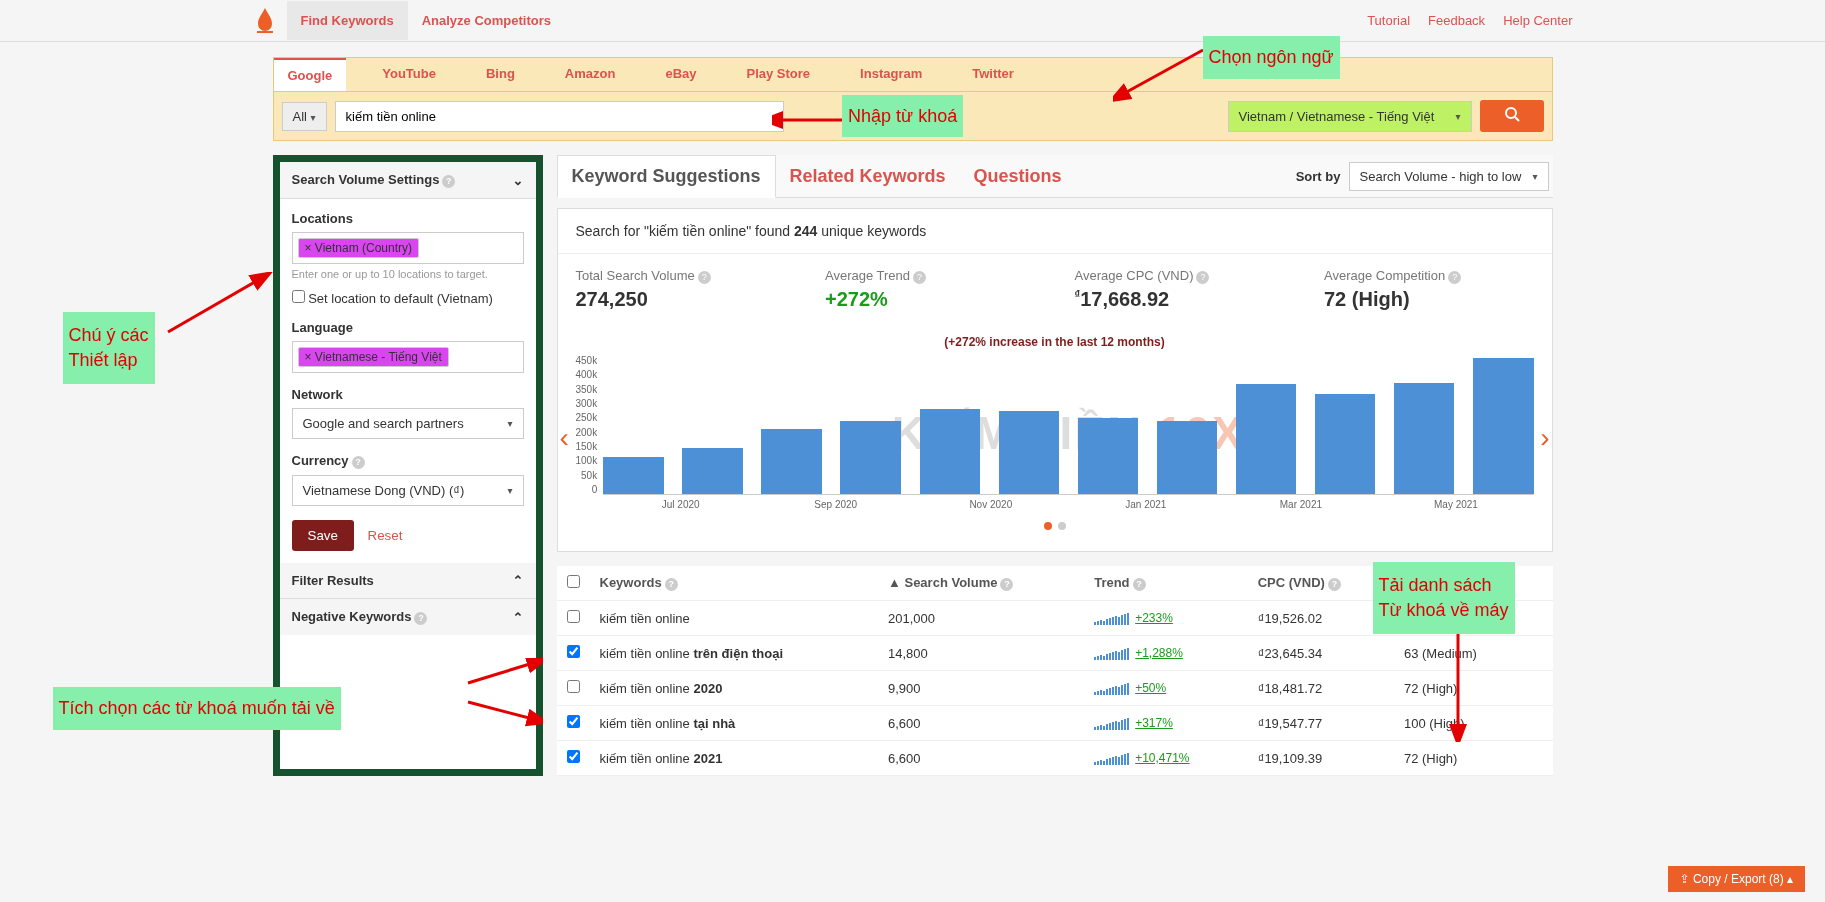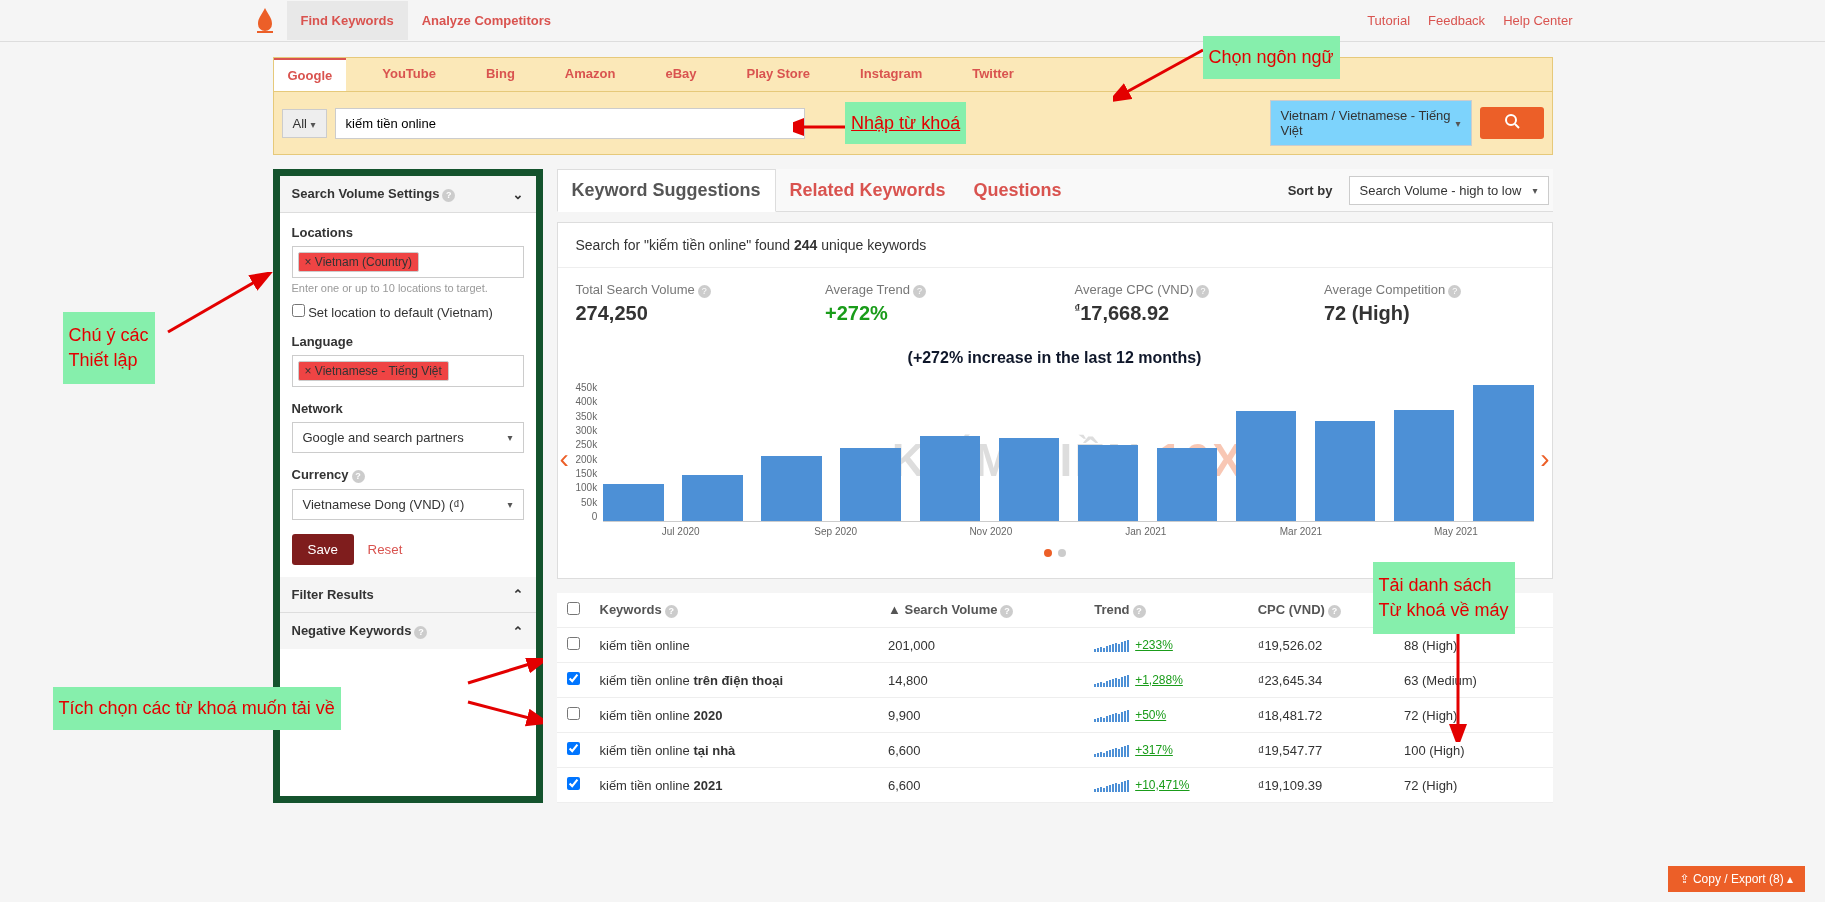--- a/index.html
+++ b/index.html
@@ -12,49 +12,49 @@
 .nav-tab-top.active { background: #e8e8e8; }
 .top-links { margin-left: auto; display: flex; gap: 18px; }
 .top-links a { color: #d9534f; font-size: 13px; text-decoration: none; }
 .container { max-width: 1320px; margin: 0 auto; padding: 15px 20px; position: relative; }
 .source-tabs { display: flex; background: #fbe8b8; border: 1px solid #e6c97a; border-bottom: none; gap: 22px; }
 .source-tab { padding: 8px 14px; color: #d9534f; font-weight: bold; cursor: pointer; font-size: 13px; }
 .source-tab.active { background: #fff; border-top: 2px solid #d9534f; }
 .search-row { background: #fbe8b8; border: 1px solid #e6c97a; padding: 8px; display: flex; gap: 8px; align-items: center; }
 .filter-select { background: #eee; border: 1px solid #ccc; padding: 6px 10px; font-size: 13px; }
 .search-input { flex: 1; padding: 7px 10px; border: 1px solid #ccc; font-size: 13px; }
-.lang-select { width: 202px; padding: 7px 10px; border: 1px solid #ccc; background: #7dd3fc; font-size: 13px; display: flex; justify-content: space-between; align-items: center; cursor: pointer; }
+.lang-select { width: 244px; padding: 7px 10px; border: 1px solid #ccc; background: #bef264; font-size: 13px; display: flex; justify-content: space-between; align-items: center; cursor: pointer; }
 .search-btn { background: #ec5f28; color: #fff; border: none; padding: 6px 24px; font-size: 16px; cursor: pointer; border-radius: 3px; }
 .main { display: flex; gap: 14px; margin-top: 14px; }
 .sidebar { width: 270px; border: 7px solid #14532d; background: #fff; }
 .panel-header { background: #f5f5f5; padding: 10px 12px; font-weight: bold; display: flex; justify-content: space-between; align-items: center; cursor: pointer; border-bottom: 1px solid #ddd; }
 .panel-body { padding: 12px; }
 .form-label { font-weight: bold; margin-bottom: 6px; display: block; font-size: 13px; }
 .tag-input { border: 1px solid #ccc; padding: 5px; margin-bottom: 4px; background: #fff; }
-.tag { display: inline-block; background: #ef4444; border: 1px solid #ccc; padding: 2px 6px; font-size: 12px; border-radius: 2px; }
+.tag { display: inline-block; background: #d946ef; border: 1px solid #ccc; padding: 2px 6px; font-size: 12px; border-radius: 2px; }
 .hint { color: #999; font-size: 11px; margin-bottom: 10px; }
 .checkbox-row { margin-bottom: 14px; font-size: 13px; }
 .select-box { width: 100%; border: 1px solid #ccc; padding: 7px 10px; background: #fff; margin-bottom: 14px; font-size: 13px; display: flex; justify-content: space-between; align-items: center; cursor: pointer; }
 .btn-save { background: #7f1d1d; color: #fff; border: none; padding: 8px 16px; cursor: pointer; border-radius: 3px; }
 .btn-reset { background: none; border: none; color: #d9534f; cursor: pointer; margin-left: 10px; }
 .content { flex: 1; }
 .result-tabs { display: flex; align-items: center; border-bottom: 1px solid #ddd; background: #f9f9f9; }
 .result-tab { padding: 10px 14px; color: #d9534f; font-weight: bold; cursor: pointer; font-size: 18px; }
 .result-tab.active { background: #fff; border: 1px solid #ddd; border-bottom: 1px solid #fff; color: #555; margin-bottom: -1px; }
-.sort-wrap { margin-left: auto; display: flex; align-items: center; gap: 16px; padding-right: 4px; }
+.sort-wrap { margin-left: auto; display: flex; align-items: center; gap: 8px; padding-right: 4px; }
 .sort-select { border: 1px solid #ccc; padding: 6px 10px; font-size: 13px; background: #fff; width: 200px; display: flex; justify-content: space-between; align-items: center; cursor: pointer; }
 .summary-box { border: 1px solid #ddd; background: #fff; margin-top: 10px; }
 .summary-head { padding: 14px 18px; border-bottom: 1px solid #eee; font-size: 14px; }
 .stats { display: flex; padding: 14px 18px; gap: 40px; }
 .stat { flex: 1; }
 .stat-label { color: #777; font-size: 13px; margin-bottom: 4px; }
 .stat-value { font-size: 20px; font-weight: bold; }
 .stat-value.green { color: #1a9c1a; }
 .chart-wrap { padding: 10px 18px 18px; position: relative; }
-.chart-title-sm { text-align: center; font-size: 16px; font-weight: bold; color: #0f172a; margin-bottom: 15px; }
+.chart-title-sm { text-align: center; font-size: 12px; font-weight: bold; color: #7f1d1d; margin-bottom: 6px; }
 .chart-area { display: flex; }
 .yaxis { display: flex; flex-direction: column; justify-content: space-between; align-items: flex-end; height: 140px; padding-right: 6px; font-size: 10px; color: #666; }
 .bars-box { flex: 1; position: relative; }
 .bars { display: flex; align-items: flex-end; height: 140px; border-bottom: 1px solid #ccc; gap: 2%; position: relative; z-index: 2; }
 .bar { flex: 1; background: #4d90d6; }
 .xaxis { display: flex; font-size: 10px; color: #666; margin-top: 4px; }
 .xaxis span { flex: 2; text-align: center; }
 .watermark { position: absolute; top: 50%; left: 50%; transform: translate(-50%, -50%); font-size: 46px; font-weight: bold; color: rgba(120,120,120,0.25); white-space: nowrap; z-index: 1; letter-spacing: 2px; }
 .watermark .orange { color: rgba(236,95,40,0.35); }
 .chart-nav { position: absolute; top: 50%; transform: translateY(-50%); font-size: 28px; color: #ec5f28; cursor: pointer; padding: 4px; }
@@ -128,21 +128,21 @@
     <input class="search-input" value="kiếm tiền online" style="">
     <div style="position:relative; flex:1;">
       <svg class="arrow-svg" style="top:4px; left:-20px;" width="80" height="20">
           <defs>
             <marker id="ah2" markerWidth="10" markerHeight="10" refX="2" refY="3" orient="auto">
               <path d="M0,0 L0,6 L8,3 z" fill="#e30000"></path>
             </marker>
           </defs>
           <line x1="70" y1="10" x2="5" y2="10" stroke="#e30000" stroke-width="3" marker-end="url(#ah2)"></line>
         </svg>
-      <span class="annotation" style="position:relative; top:0; left:32px;text-decoration:underline;">Nhập từ khoá</span>
+      <span class="annotation" style="position:relative; top:0; left:50px;">Nhập từ khoá</span>
     </div>
     <div class="lang-select">
         <span>Vietnam / Vietnamese - Tiếng Việt</span>
         <span class="caret">▾</span>
       </div>
     <button class="search-btn">
       <svg width="16" height="16" viewBox="0 0 16 16" fill="none" stroke="#fff" stroke-width="2">
           <circle cx="7" cy="7" r="5"></circle>
           <line x1="11" y1="11" x2="15" y2="15"></line>
         </svg>

